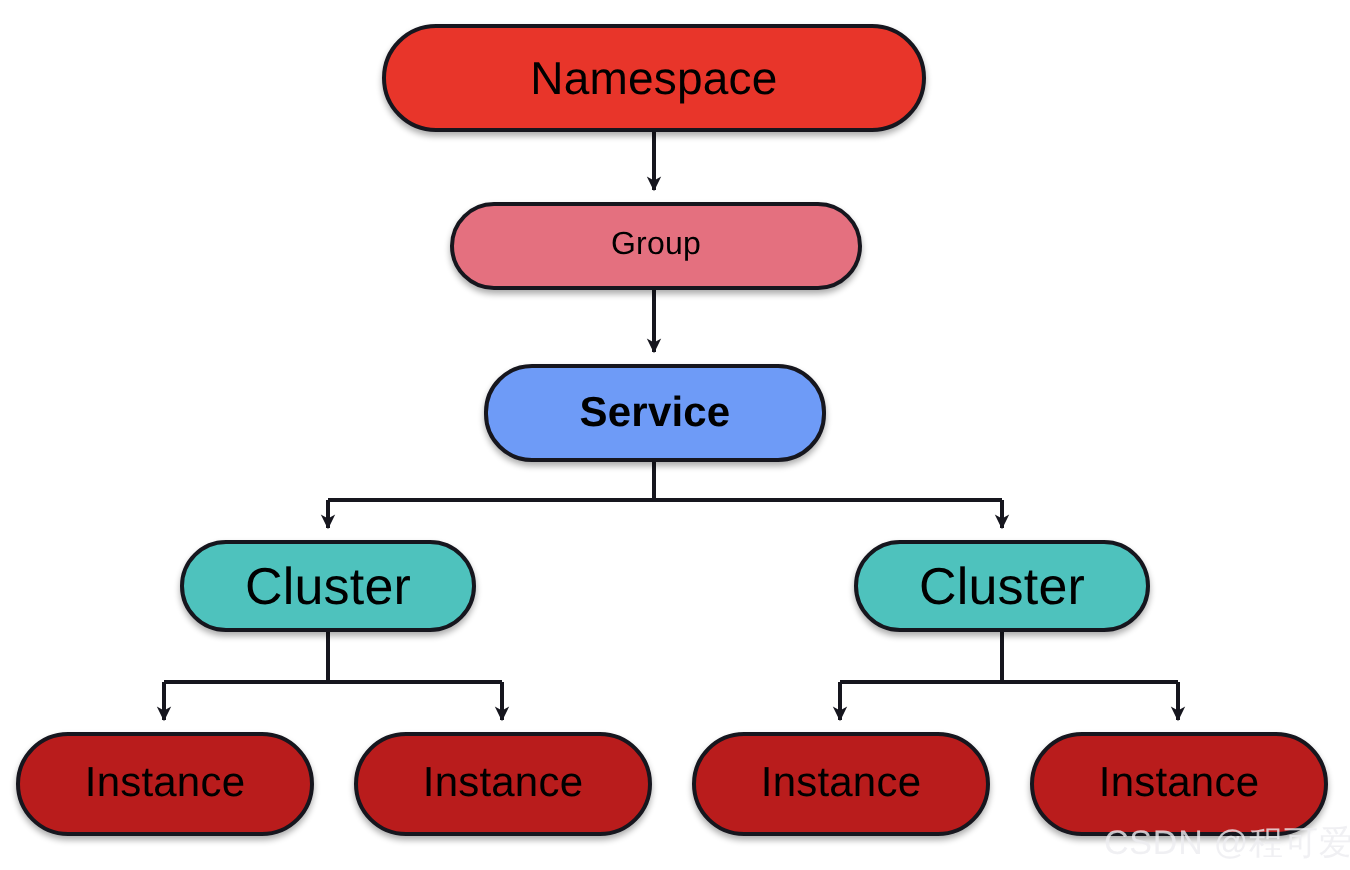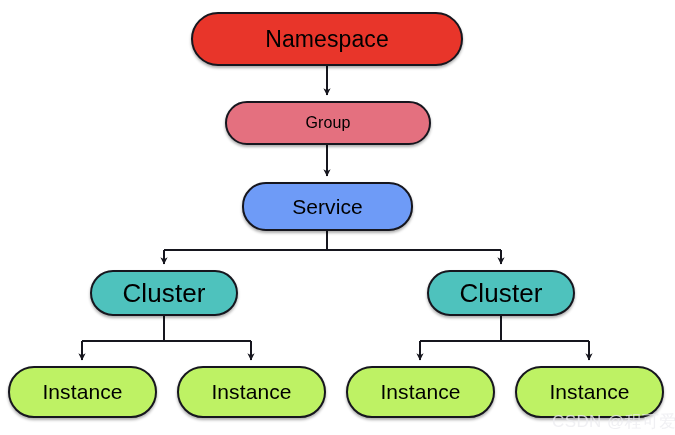--- a/index.html
+++ b/index.html
@@ -50,36 +50,37 @@
     border-radius: 22px;
     background: #e4707f;
     font-size: 16px;
   }
   .node-service {
     left: 242px;  top: 182px;
     width: 171px; height: 49px;
     border-radius: 24px;
     background: #6e9bf7;
     font-size: 21px;
+    font-weight: bold;
   }
   .node-cluster {
     top: 270px;
     width: 148px; height: 46px;
     border-radius: 23px;
     background: #4ec2bd;
     font-size: 26px;
   }
   .cluster-left  { left: 90px; }
   .cluster-right { left: 427px; }
 
   .node-instance {
     top: 366px;
     width: 149px; height: 52px;
     border-radius: 26px;
-    background: #bef264;
+    background: #b91c1c;
     font-size: 21px;
   }
   .instance-1 { left: 8px;   }
   .instance-2 { left: 177px; }
   .instance-3 { left: 346px; }
   .instance-4 { left: 515px; }
 
   .watermark {
     position: absolute;
     left: 552px;

